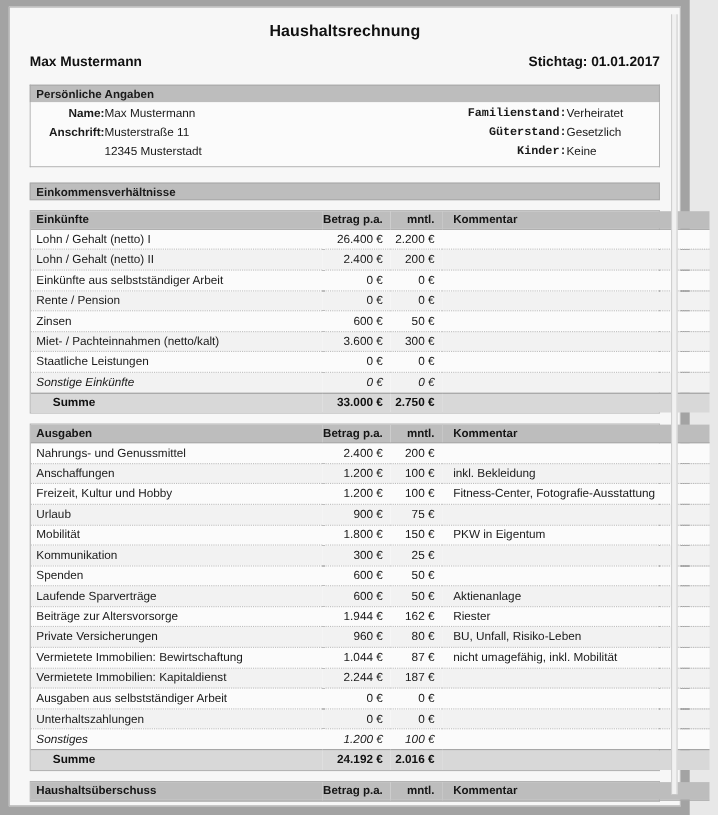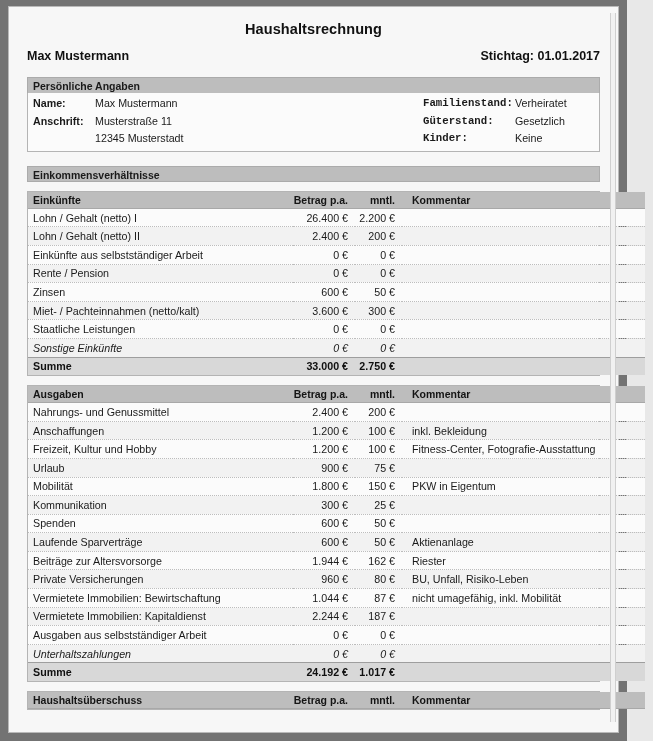--- a/index.html
+++ b/index.html
@@ -7,21 +7,21 @@
   body{
     width:653px;height:741px;
     background:#e8e8e8;
     font-family:"Liberation Sans","DejaVu Sans",sans-serif;
     overflow:hidden;
   }
   
   #viewport{
     position:relative;
     width:627px;height:741px;
-    background:#737373;
+    background:#a3a3a3;
     box-sizing:border-box;
     padding:6px 8px 8px 8px;
   }
   #page{
     position:relative;
     width:100%;height:100%;
     background:#f7f7f7;
     border:1px solid #b9b9b9;
     box-sizing:border-box;
     padding:12px 10px 10px 10px;
@@ -76,21 +76,21 @@
 
   
   .pi{
     display:flex;
     padding:2px 0 3px 0;
     background:#fbfbfb;
   }
   .pi-col{display:flex;}
   .pi-left{width:390px;}
   .pi-right{flex:1;}
-  .pi-labels{width:62px;padding-left:5px;}
+  .pi-labels{width:62px;padding-left:5px;text-align:right;}
   .pi-labels.wide{width:92px;font-family:Liberation Mono, monospace;}
   .pi-vals{flex:1;}
   .pi-labels div,.pi-vals div{
     font-size:10.7px;
     line-height:17.6px;
     height:17.6px;
     color:#1a1a1a;
     white-space:nowrap;
     overflow:hidden;
   }
@@ -143,21 +143,21 @@
   tfoot td{
     font-size:10.7px;
     font-weight:bold;
     color:#101010;
     height:17.6px;
     padding:0;
     background:#d8d8d8;
     border-top:1px solid #9e9e9e;
     white-space:nowrap;
   }
-  tfoot td.t-label{padding-left:5px;}
+  tfoot td.t-label{padding-left:20px;}
   tfoot td.t-num{text-align:right;padding-right:7px;}
   tfoot td.t-com{padding-left:10px;font-weight:normal;}
 </style>
 </head>
 <body>
 
 <div id="viewport">
   <div id="page">
 
     <div class="doc-title">Haushaltsrechnung</div>
@@ -370,26 +370,32 @@
               <td class="t-num">0 €</td>
               <td class="t-num">0 €</td>
               <td class="t-com">&nbsp;</td>
             </tr>
             <tr>
               <td class="t-label">Unterhaltszahlungen</td>
               <td class="t-num">0 €</td>
               <td class="t-num">0 €</td>
               <td class="t-com">&nbsp;</td>
             </tr>
+            <tr>
+              <td class="t-label">Sonstiges</td>
+              <td class="t-num">1.200 €</td>
+              <td class="t-num">100 €</td>
+              <td class="t-com">&nbsp;</td>
+            </tr>
           </tbody>
         <tfoot>
           <tr>
             <td class="t-label">Summe</td>
             <td class="t-num">24.192 €</td>
-            <td class="t-num">1.017 €</td>
+            <td class="t-num">2.016 €</td>
             <td class="t-com">&nbsp;</td>
           </tr>
         </tfoot>
       </table>
     </div>
 
     <div class="tbl gap">
       <table>
         <colgroup>
             <col class="c-label">

